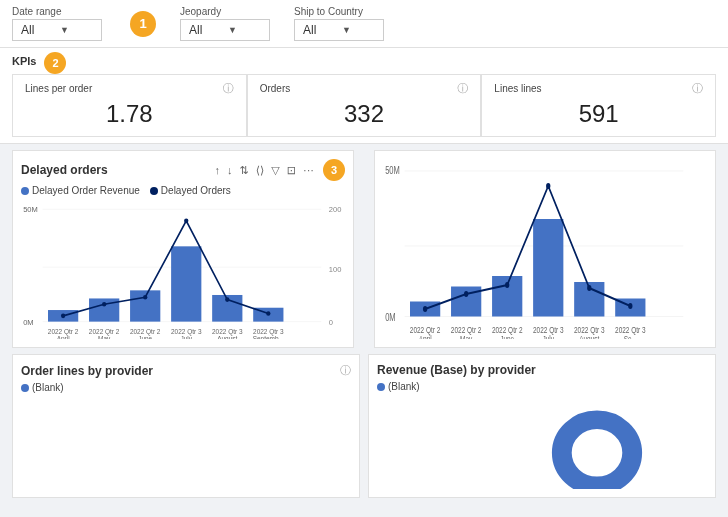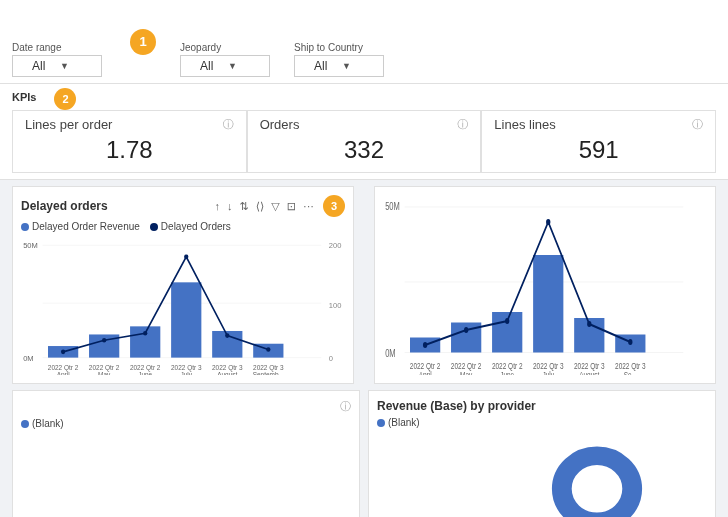--- a/index.html
+++ b/index.html
@@ -6,25 +6,25 @@
     body { font-family: 'Segoe UI', Arial, sans-serif; background: #f0f2f5; font-size: 12px; color: #333; width: 728px; height: 517px; overflow: hidden; }
 
     .top-bar {
       background: #fff;
       padding: 6px 12px;
       display: flex;
       align-items: center;
       gap: 24px;
       border-bottom: 1px solid #e0e0e0;
     }
-    .filter-group { display: flex; flex-direction: column; gap: 2px; margin-top: 36px; }
+    .filter-group { display: flex; flex-direction: column; gap: 2px; }
     .filter-label { font-size: 10px; color: #555; }
     .filter-select {
       display: flex; align-items: center; gap: 6px;
-      border: 1px solid #ccc; padding: 3px 19px; background: #fff;
+      border: 1px solid #ccc; padding: 3px 8px; background: #fff;
       min-width: 90px; cursor: pointer; font-size: 12px;
     }
     .filter-select span { flex: 1; }
     .chevron { font-size: 9px; color: #555; }
 
     .badge {
       width: 26px; height: 26px; border-radius: 50%;
       background: #f5a623; color: #fff;
       display: flex; align-items: center; justify-content: center;
       font-weight: bold; font-size: 13px; margin-left: 4px;
@@ -32,21 +32,21 @@
 
     .kpi-section { background: #fff; padding: 4px 12px 6px; border-bottom: 1px solid #e0e0e0; }
     .kpi-title { font-size: 11px; font-weight: 600; margin-bottom: 4px; color: #333; }
     .kpi-cards { display: flex; gap: 0; }
     .kpi-card {
       flex: 1; border: 1px solid #e0e0e0; padding: 6px 12px 8px;
       display: flex; flex-direction: column; align-items: center;
       background: #fff;
     }
     .kpi-card-header { display: flex; align-items: center; gap: 4px; width: 100%; }
-    .kpi-card-label { font-size: 13px; color: #444; }
+    .kpi-card-label { font-size: 10px; color: #444; }
     .info-icon { color: #aaa; font-size: 11px; cursor: pointer; margin-left: auto; }
     .kpi-value { font-size: 24px; font-weight: 300; color: #222; margin-top: 4px; }
 
     .charts-row { display: flex; gap: 12px; padding: 6px 8px; height: 210px; }
     .chart-panel {
       flex: 1; background: #fff; border: 1px solid #e0e0e0; margin: 0 4px;
       padding: 8px; display: flex; flex-direction: column;
     }
     .chart-header { display: flex; align-items: center; gap: 4px; margin-bottom: 4px; }
     .chart-title { font-size: 12px; font-weight: 600; color: #333; }
@@ -90,21 +90,21 @@
   <div class="filter-group">
     <span class="filter-label">Ship to Country</span>
     <div class="filter-select">
       <span>All</span>
       <span class="chevron">▼</span>
     </div>
   </div>
 </div>
 
 <div class="kpi-section">
-  <div style="display:flex; align-items:center; gap:14px;">
+  <div style="display:flex; align-items:center; gap:4px;">
     <div class="kpi-title">KPIs</div>
     <div class="badge" style="width:22px;height:22px;font-size:11px;">2</div>
   </div>
   <div class="kpi-cards">
     <div class="kpi-card">
       <div class="kpi-card-header">
         <span class="kpi-card-label">Lines per order</span>
         <span class="info-icon">ⓘ</span>
       </div>
       <div class="kpi-value">1.78</div>
@@ -236,20 +236,21 @@
         <text x="229" y="122" font-size="6" fill="#666" text-anchor="middle">Se...</text>
       </svg>
     </div>
   </div>
 </div>
 
 <div class="bottom-charts-row">
 
   <div class="bottom-chart-panel">
     <div class="chart-header">
+      <span class="chart-title">Order lines by provider</span>
       <span class="info-icon" style="margin-left:auto;">ⓘ</span>
     </div>
     <div class="legend">
       <div class="legend-item">
         <div class="legend-dot" style="background:#4472c4;"></div>
         <span>(Blank)</span>
       </div>
     </div>
   </div>
 

